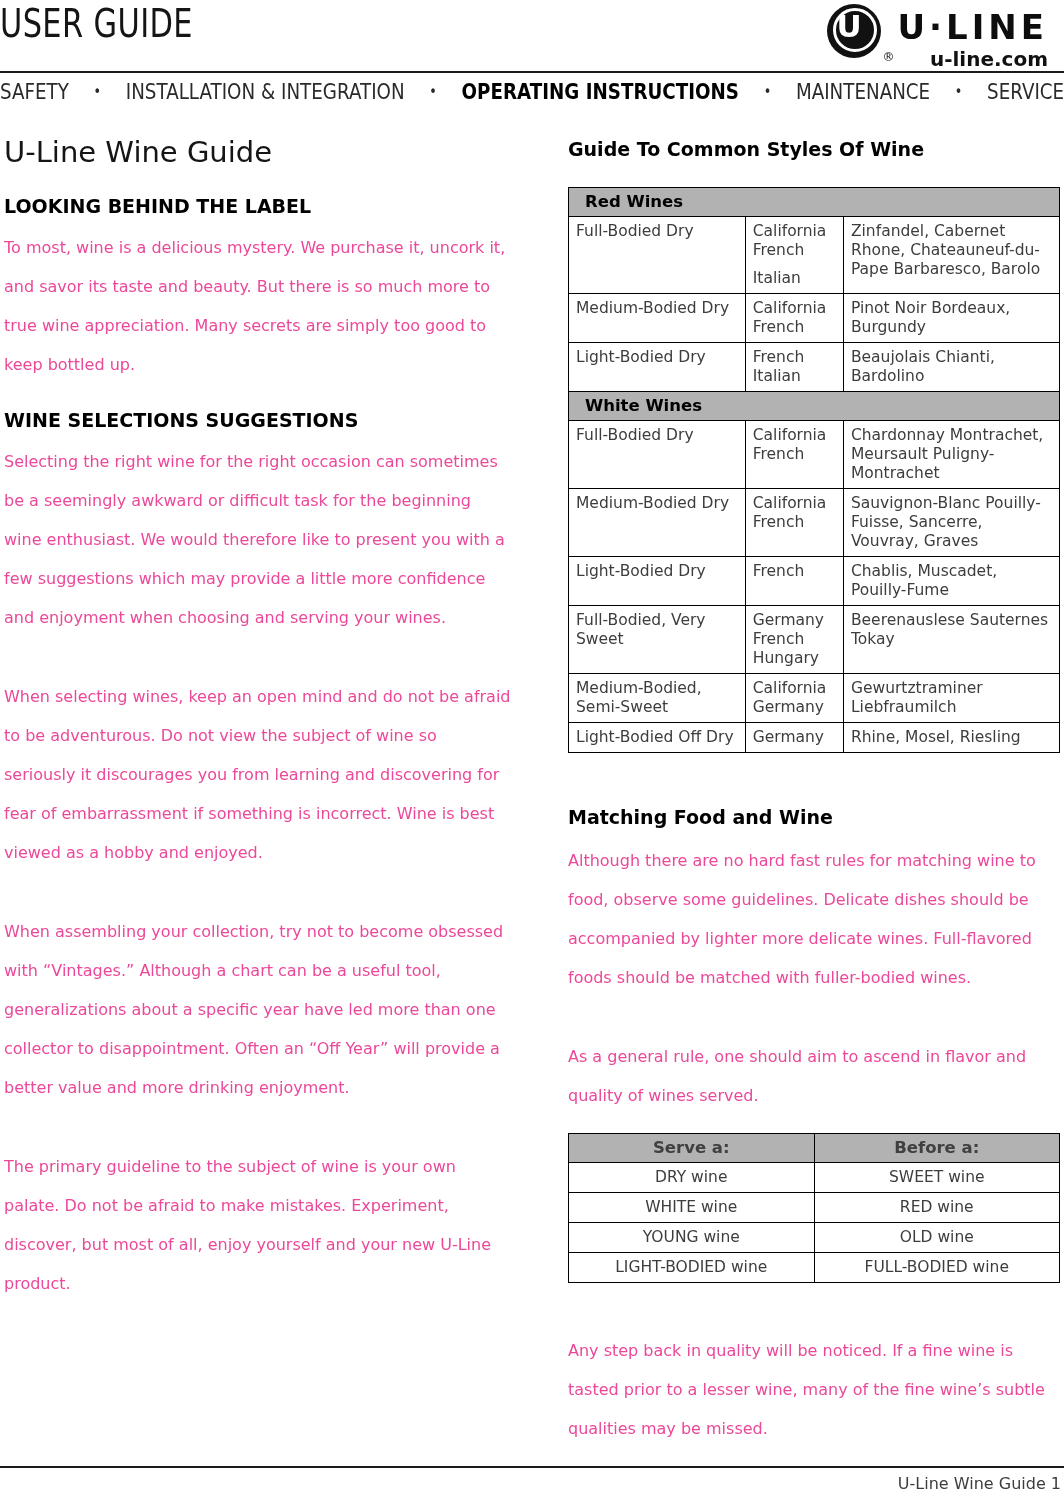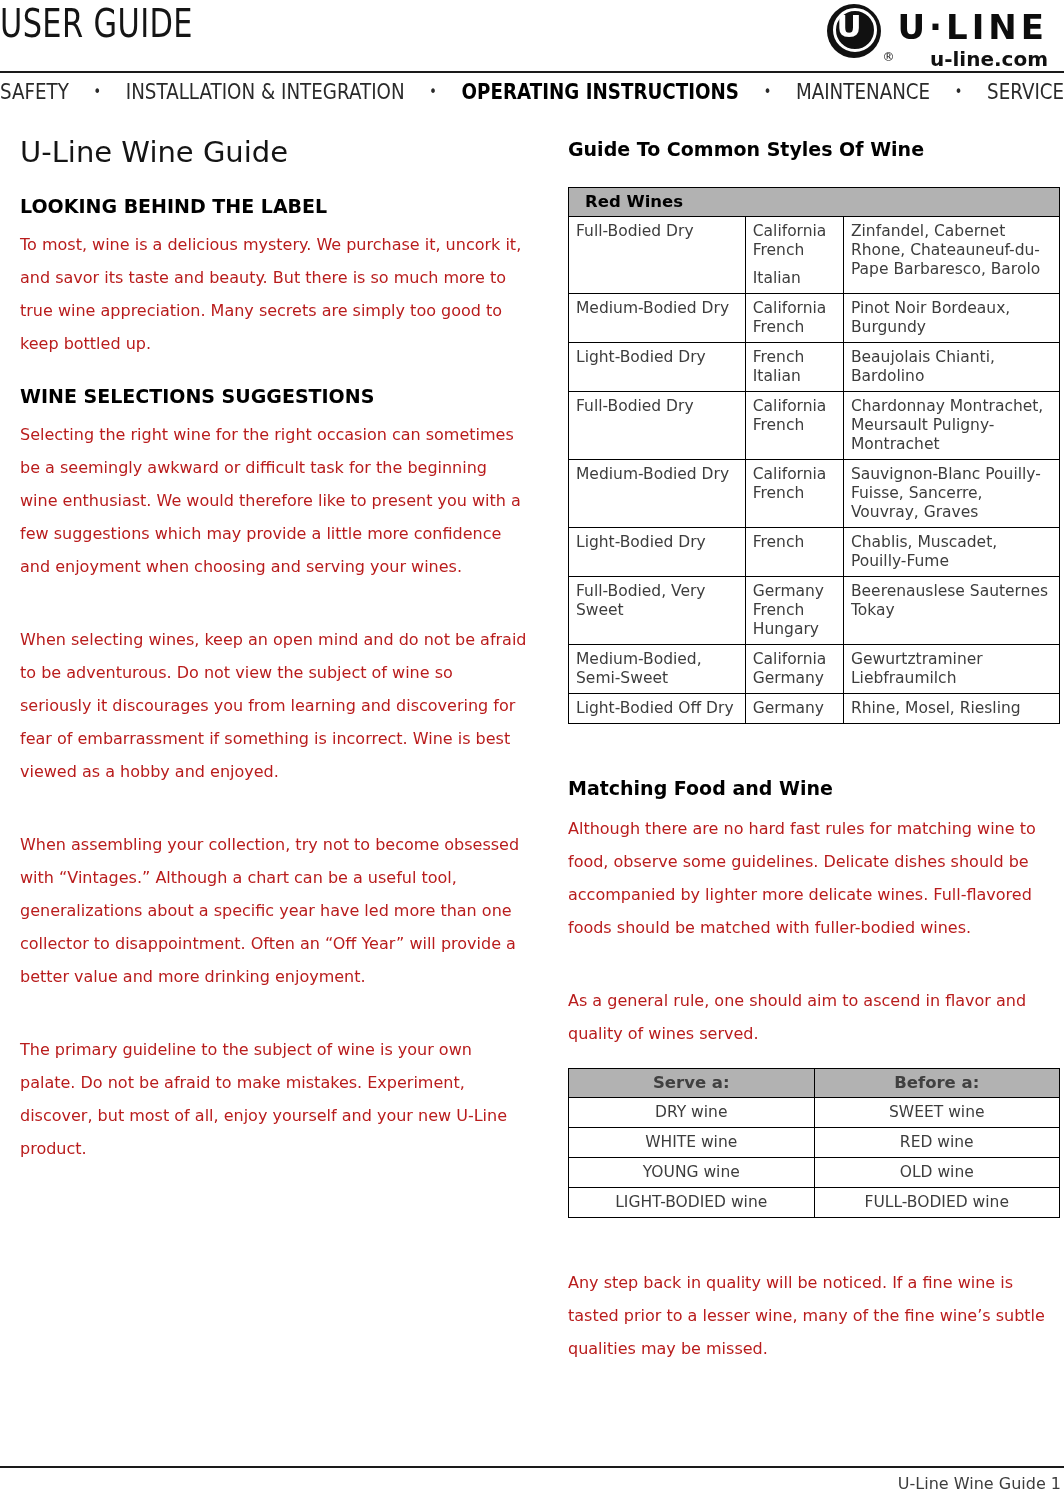--- a/index.html
+++ b/index.html
@@ -41,32 +41,32 @@
   .navbar {
     position:absolute; top:79px; left:0; width:1252px;
     transform:scaleX(0.85); transform-origin:left top;
     display:flex; justify-content:space-between; align-items:center;
     font-size:21.5px; color:#2a2a2a; white-space:nowrap;
   }
   .nav-item.bold { font-weight:700; color:#000; }
   .nav-sep { font-size:15px; color:#2a2a2a; }
 
   
-  .col-left  { position:absolute; left:20px;  top:134px; width:507px; }
+  .col-left  { position:absolute; left:4px;  top:134px; width:507px; }
   .col-right { position:absolute; left:568px; top:137px; width:492px; }
 
   .col-left h2 {
     margin:0; font-size:29px; font-weight:400; color:#151515; line-height:36px;
   }
   h3.sec {
     margin:24px 0 10px 0; font-size:19px; font-weight:700; color:#000; line-height:24px;
   }
   .col-right h3.sec { margin-top:0; }
   h3.sec.matching { margin-top:52px; margin-bottom:12px; }
-  p.body { margin:0; font-size:16px; line-height:33px; color:#b91c1c; }
+  p.body { margin:0; font-size:16px; line-height:39px; color:#ec4899; }
   p.body + p.body { margin-top:40px; }
 
   
   table { border-collapse:collapse; width:100%; }
   .wine-table { margin-top:26px; }
   .wine-table th, .wine-table td, .serve-table th, .serve-table td {
     border:1px solid #000;
   }
   .wine-table th.group {
     background:#b2b2b2; text-align:left; font-size:16.5px; font-weight:700;
@@ -172,20 +172,23 @@
         <tr>
           <td>Light-Bodied Dry</td>
           <td>
             <div class="region-line">French</div>
             <div class="region-line">Italian</div>
           </td>
           <td>Beaujolais Chianti, Bardolino</td>
         </tr>
 
         <tr>
+          <th class="group" colspan="3">White Wines</th>
+        </tr>
+        <tr>
           <td>Full-Bodied Dry</td>
           <td>
             <div class="region-line">California</div>
             <div class="region-line">French</div>
           </td>
           <td>Chardonnay Montrachet, Meursault Puligny-Montrachet</td>
         </tr>
         <tr>
           <td>Medium-Bodied Dry</td>
           <td>

